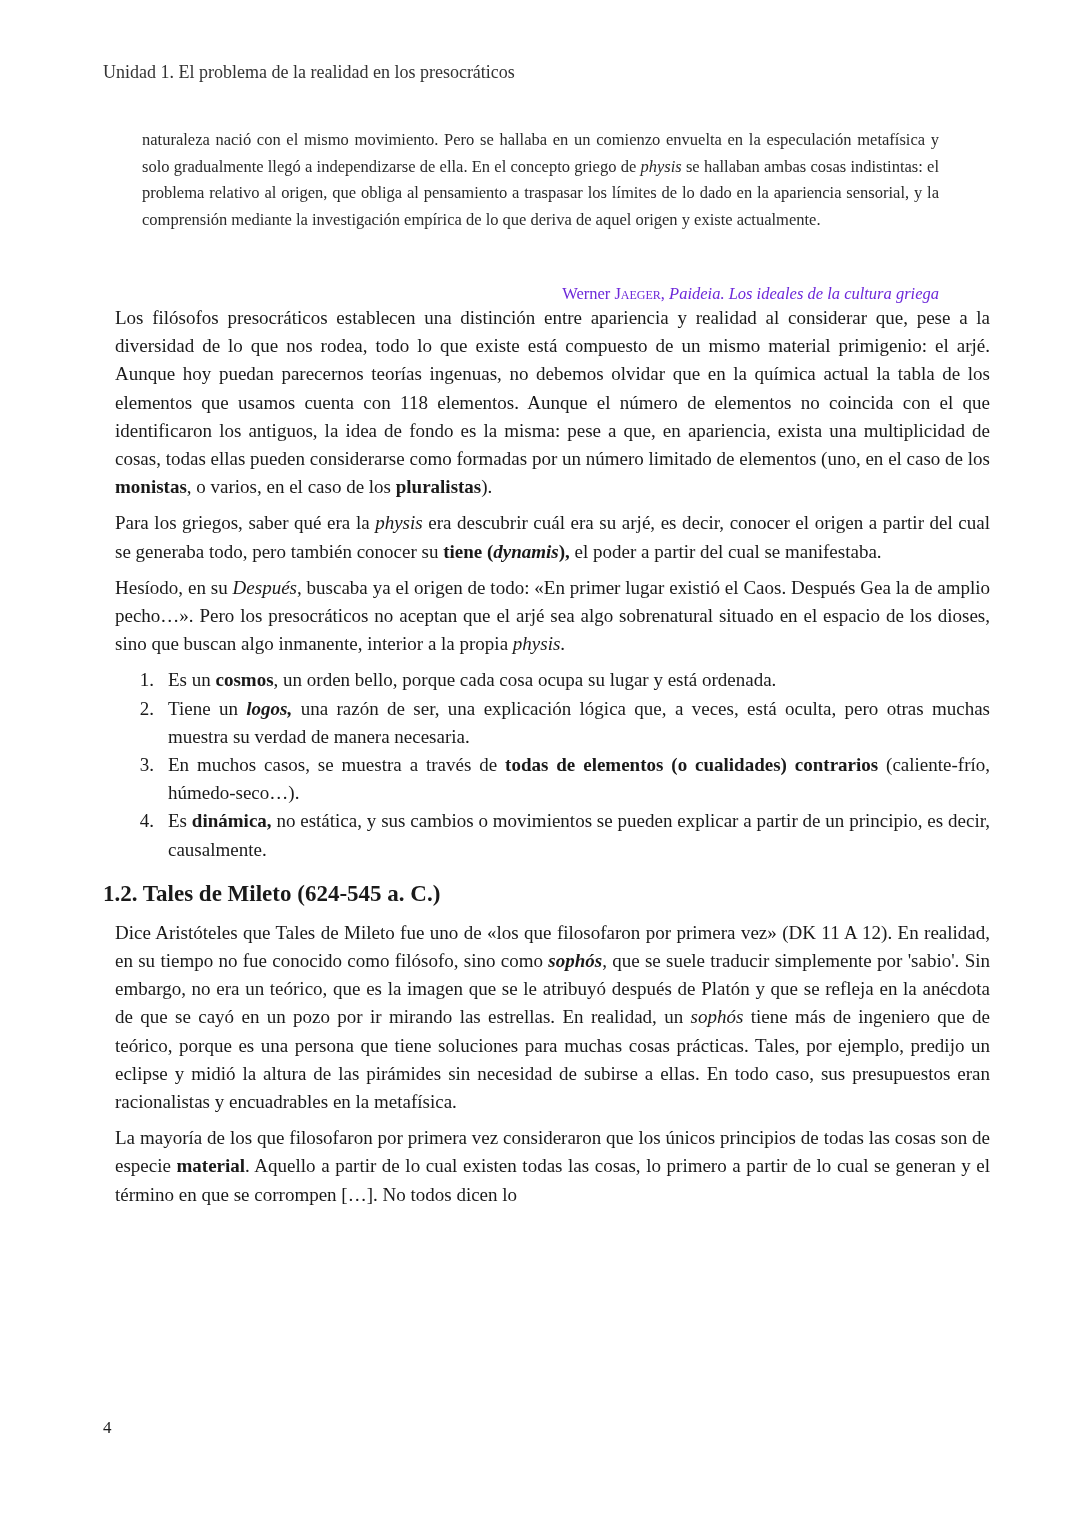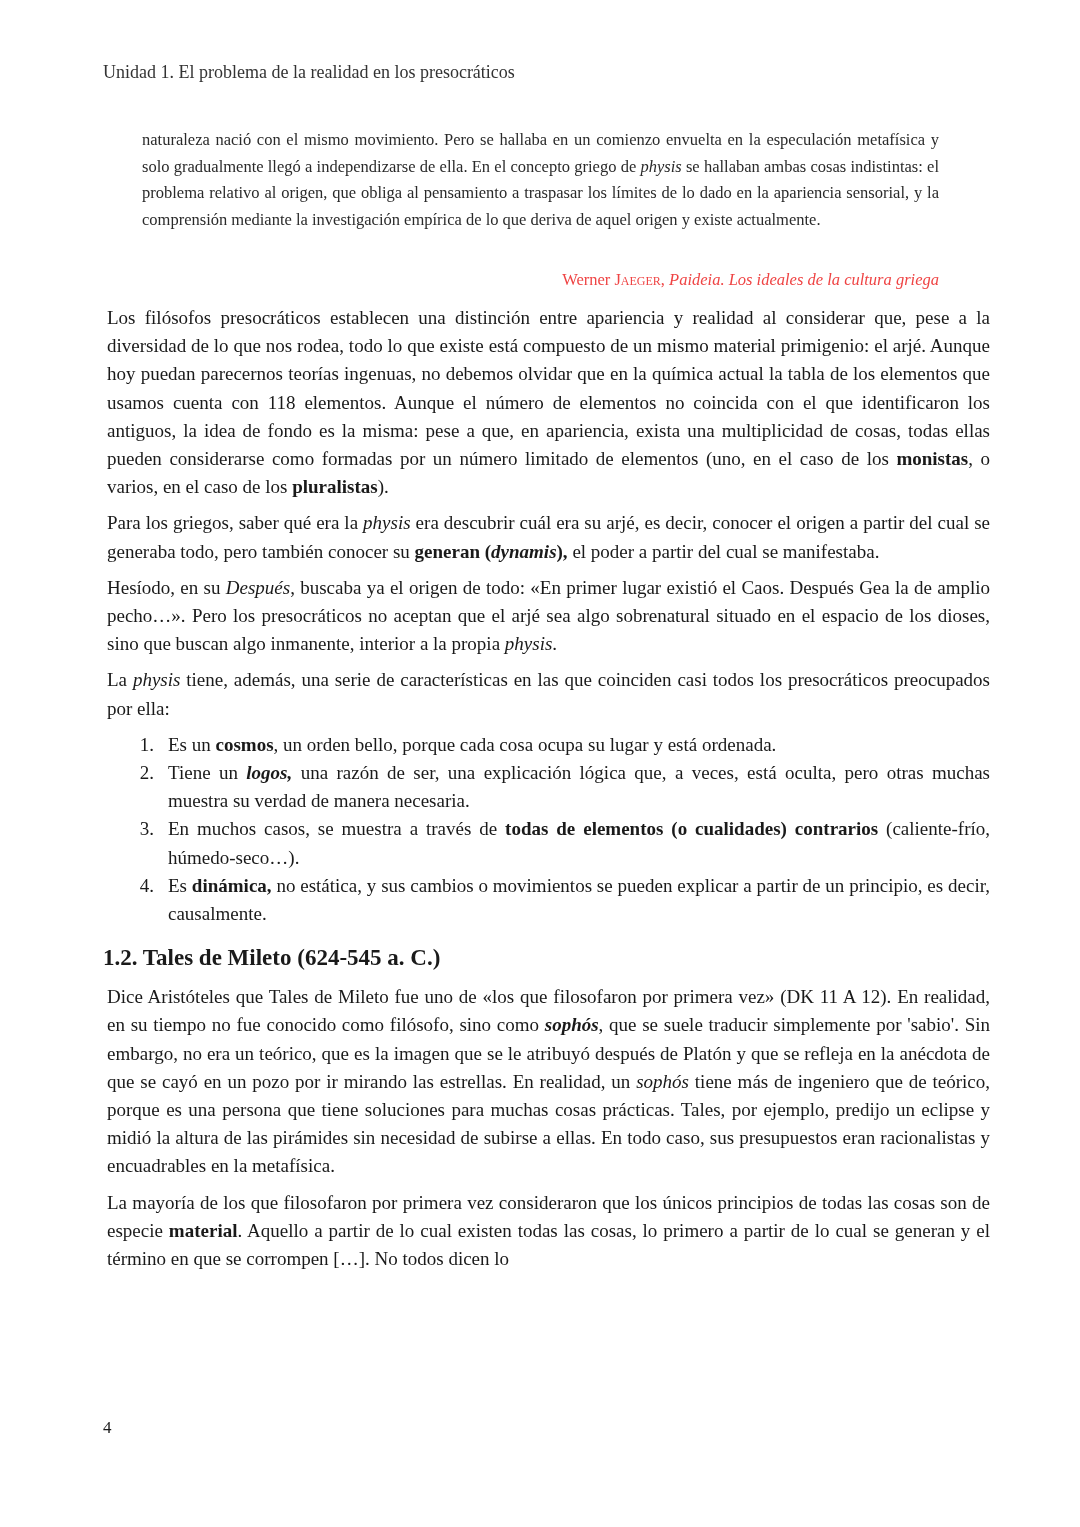--- a/index.html
+++ b/index.html
@@ -12,29 +12,29 @@
     position: absolute; left: 103px; top: 62px;
     font-size: 18px; color: #333;
   }
   .quote {
     position: absolute; left: 142px; top: 127px; width: 797px;
     font-size: 16.5px; line-height: 26.5px; text-align: justify;
     color: #2a2a2a;
   }
   .quote p { margin: 0; }
   .attribution {
-    position: absolute; left: 142px; top: 270px; width: 797px;
-    text-align: right; font-size: 16.5px; color: #ef4444;
+    position: absolute; left: 142px; top: 284px; width: 797px;
+    text-align: right; font-size: 16.5px; color: #6d28d9;
   }
   .sc { font-variant: small-caps; }
   .body-text {
     position: absolute; left: 103px; top: 304px; width: 887px;
     font-size: 19px; line-height: 28.2px; text-align: justify;
   }
-  .body-text p { margin: 0 0 8px 4px; font-family: Liberation Serif, serif; }
+  .body-text p { margin: 0 0 8px 12px; font-family: Liberation Serif, serif; }
   .list { margin: 0 0 6px 0; padding: 0; list-style: none; }
   .list li { display: flex; }
   .list .num { width: 65px; flex: 0 0 65px; text-align: right; padding-right: 14px; box-sizing: border-box; }
   .list .txt { flex: 1; font-family: Liberation Serif, serif; }
   h2.section {
     font-size: 23px; font-weight: bold; margin: 15px 0 10px 0; line-height: 30px;
   }
   .blockquote { margin-left: 64px; }
   .page-number {
     position: absolute; left: 103px; top: 1418px; font-size: 17px;
@@ -48,25 +48,24 @@
 <div class="quote">
   <p><span>naturaleza nació con el mismo movimiento. Pero se hallaba en un comienzo envuelta en la especulación metafísica y solo gradualmente llegó a independizarse de ella. En el concepto griego de </span><i>physis</i><span> se hallaban ambas cosas indistintas: el problema relativo al origen, que obliga al pensamiento a traspasar los límites de lo dado en la apariencia sensorial, y la comprensión mediante la investigación empírica de lo que deriva de aquel origen y existe actualmente.</span></p>
 </div>
 <div class="attribution">
   <span>Werner </span><span class="sc">Jaeger</span><span>, </span><i>Paideia. Los ideales de la cultura griega</i>
 </div>
 
 <div class="body-text">
   <p><span>Los filósofos presocráticos establecen una distinción entre apariencia y realidad al considerar que, pese a la diversidad de lo que nos rodea, todo lo que existe está compuesto de un mismo material primigenio: el arjé. Aunque hoy puedan parecernos teorías ingenuas, no debemos olvidar que en la química actual la tabla de los elementos que usamos cuenta con 118 elementos. Aunque el número de elementos no coincida con el que identificaron los antiguos, la idea de fondo es la misma: pese a que, en apariencia, exista una multiplicidad de cosas, todas ellas pueden considerarse como formadas por un número limitado de elementos (uno, en el caso de los </span><b>monistas</b><span>, o varios, en el caso de los </span><b>pluralistas</b><span>).</span></p>
 
-  <p><span>Para los griegos, saber qué era la </span><i>physis</i><span> era descubrir cuál era su arjé, es decir, conocer el origen a partir del cual se generaba todo, pero también conocer su </span><b><span>generan (</span><i>dynamis</i><span>),</span></b><span> el poder a partir del cual se manifestaba.</span></p>
+  <p><span>Para los griegos, saber qué era la </span><i>physis</i><span> era descubrir cuál era su arjé, es decir, conocer el origen a partir del cual se generaba todo, pero también conocer su </span><b><span>tiene (</span><i>dynamis</i><span>),</span></b><span> el poder a partir del cual se manifestaba.</span></p>
 
   <p><span>Hesíodo, en su </span><i>Después</i><span>, buscaba ya el origen de todo: «En primer lugar existió el Caos. Después Gea la de amplio pecho…». Pero los presocráticos no aceptan que el arjé sea algo sobrenatural situado en el espacio de los dioses, sino que buscan algo inmanente, interior a la propia </span><i>physis</i><span>.</span></p>
 
-  <p><span>La </span><i>physis</i><span> tiene, además, una serie de características en las que coinciden casi todos los presocráticos preocupados por ella:</span></p>
 
   <ul class="list">
     <li>
         <span class="num">1.</span>
         <span class="txt"><span>Es un </span><b>cosmos</b><span>, un orden bello, porque cada cosa ocupa su lugar y está ordenada.</span></span>
       </li>
     <li>
         <span class="num">2.</span>
         <span class="txt"><span>Tiene un </span><b><i>logos,</i></b><span> una razón de ser, una explicación lógica que, a veces, está oculta, pero otras muchas muestra su verdad de manera necesaria.</span></span>
       </li>

